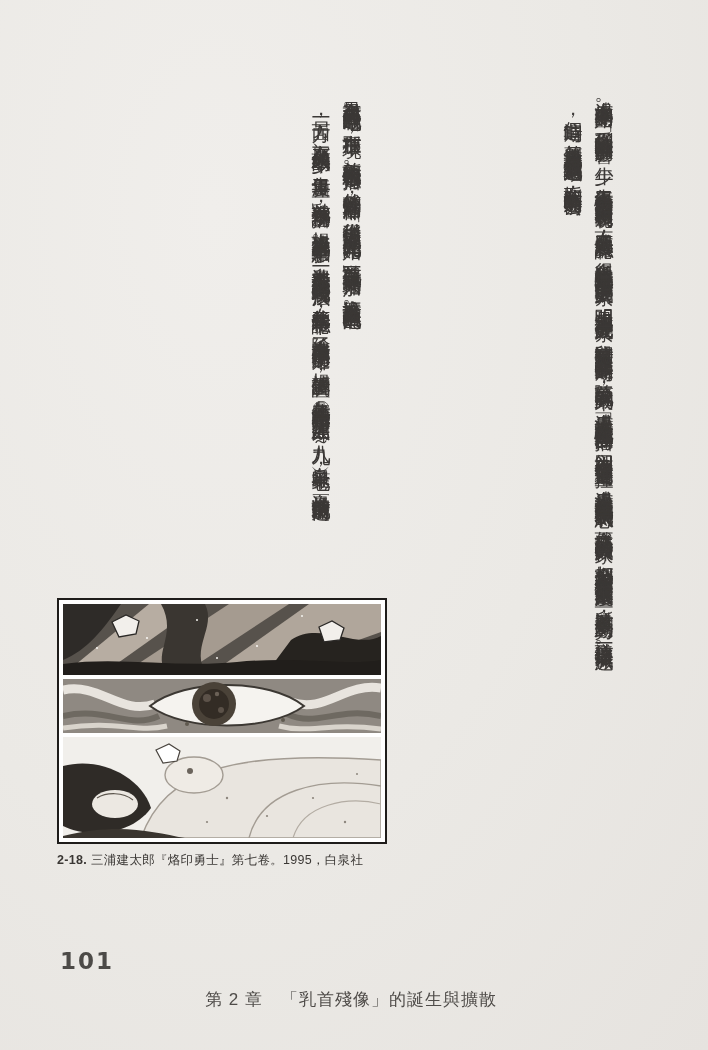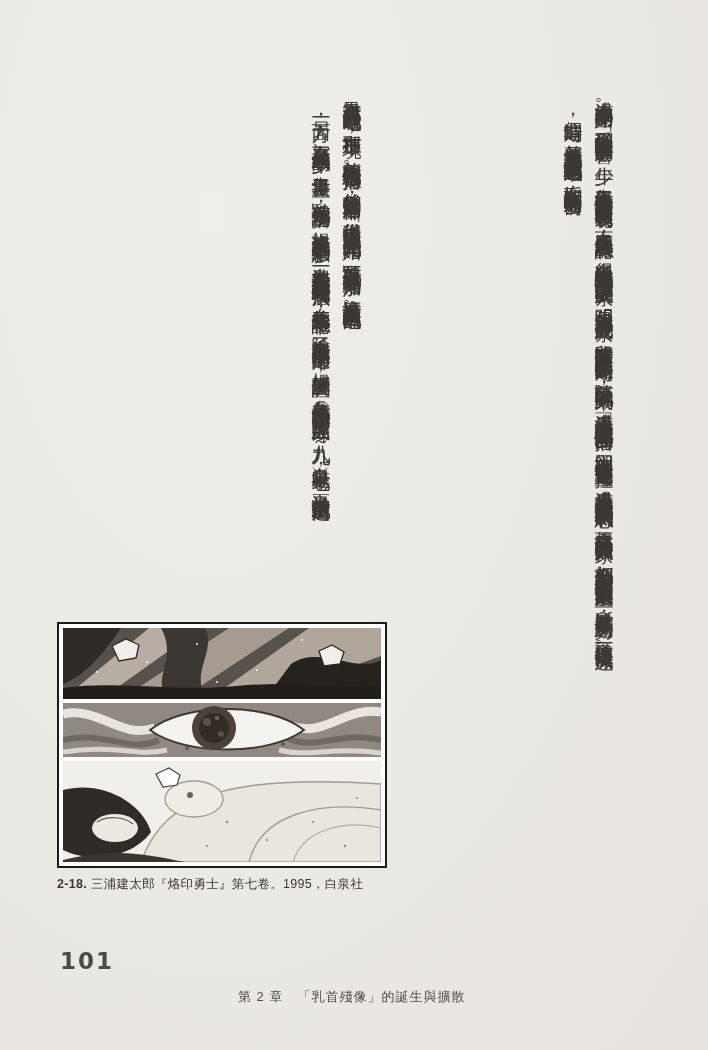--- a/index.html
+++ b/index.html
@@ -15,37 +15,37 @@
     text-orientation:upright;
     font-size:19px;
     line-height:31px;
     letter-spacing:1px;
     color:#3b3836;
     overflow:hidden;
   }
   .vtext p{margin:0;padding:0;}
   .block-a{top:86px;right:88px;width:254px;height:806px;}
   .block-b{top:86px;left:54px;width:314px;height:524px;}
-  .figure{position:absolute;left:57px;top:622px;width:330px;}
+  .figure{position:absolute;left:57px;top:598px;width:330px;}
   .manga{width:330px;height:246px;display:block;}
   .figcap{
     margin-top:8px;font-size:12.5px;color:#3a3734;
     font-family:"Liberation Sans","DejaVu Sans",sans-serif;
     letter-spacing:0.3px;white-space:nowrap;
   }
   .figcap .lbl{font-weight:bold;margin-right:4px;}
   .pagenum{
     position:absolute;left:60px;top:948px;
     font-family:"DejaVu Sans","Liberation Sans",sans-serif;
     font-weight:bold;font-size:23px;color:#4c4a47;letter-spacing:2px;
   }
   .chapfoot{
     position:absolute;left:50%;top:988px;transform:translateX(-51%);
     font-family:"Liberation Sans","DejaVu Sans",sans-serif;
-    font-size:13px;color:#4f4c49;letter-spacing:1px;white-space:nowrap;
+    font-size:17px;color:#4f4c49;letter-spacing:1px;white-space:nowrap;
   }
 </style>
 </head>
 <body>
 
 <div class="page">
 
   <div class="vtext block-a">
     <p>成人漫畫寒冬期的開始。受到俗稱的「宮崎勤事件」的影響，少年、青年系漫畫中過度的性描寫受到很嚴厲的檢視和規範。而在成人系的黃漫雜誌界，很多出版社編輯也要求作家要盡量減少漫畫中的「成人要素」。明明是成人漫畫卻不能畫成人元素，這段時間對黃漫界可說是一段非常艱難的時期。隨著巨乳的風潮到來，成人漫畫界本該迎來「乳首殘像」爆發性的傳播，卻因為這事件而在爆發前先遭到重挫。成人漫畫界當然也存在想挑戰新藝術表現的志氣。然而或許是由於當時的成人作家，都把全副精力放在思考如何創作沒有成人要素的成人漫畫，所以才被奪走了創意的動力，導致這波傳播一口氣減速。</p>
     <p>　這個時期，整個成人漫畫界都只想著要如何低調地避過風頭，採取在管制的尖峰期過去前，</p>

